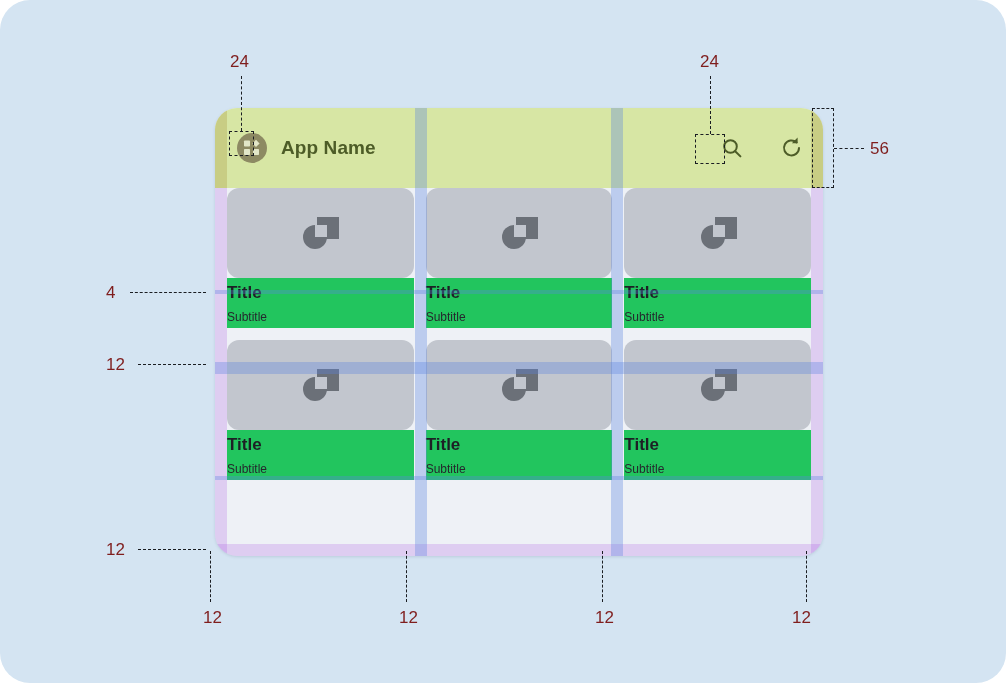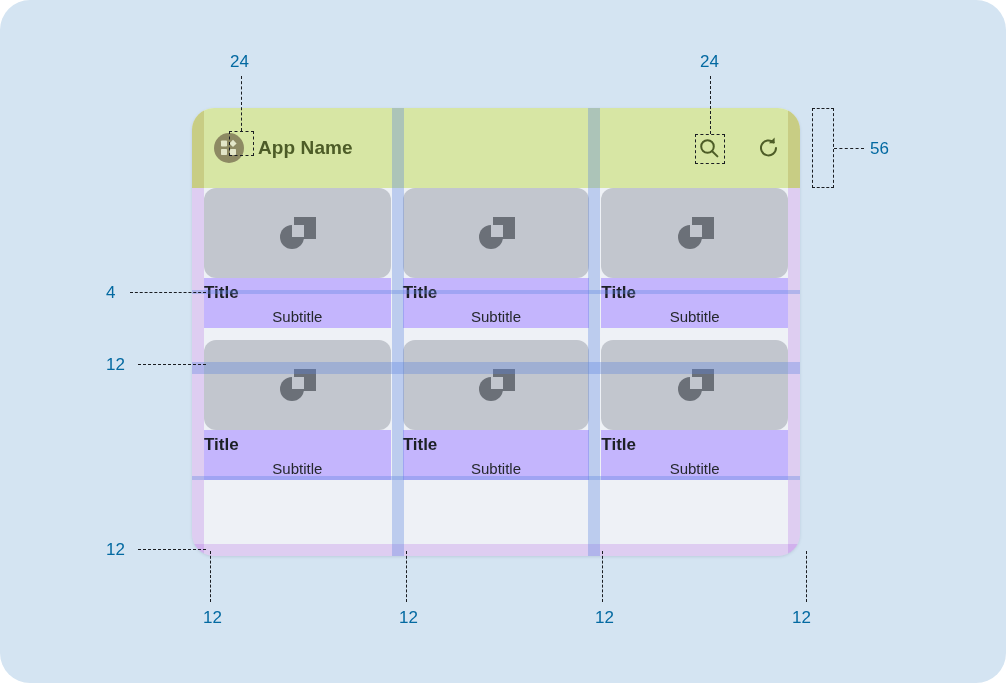--- a/index.html
+++ b/index.html
@@ -21,21 +21,21 @@
     width: 1006px;
     height: 683px;
     background: #d4e4f2;
     border-radius: 30px;
     overflow: hidden;
   }
 
   
   #frame {
     position: absolute;
-    left: 192px;
+    left: 215px;
     top: 108px;
     width: 608px;
     height: 448px;
     border-radius: 22px;
     background: #eef1f6;
     overflow: hidden;
     box-shadow: 0 1px 3px rgba(80,100,130,0.18);
   }
 
   
@@ -109,55 +109,54 @@
   .card-media {
     height: 90px;
     background: #c2c6ce;
     border-radius: 12px;
     display: flex;
     align-items: center;
     justify-content: center;
   }
   .card-text {
     padding-top: 4px;
-    background: #c4b5fd;
+    background: #22c55e;
   }
   .card-title {
     font-size: 17px;
     font-weight: bold;
     color: #1d2025;
     line-height: 22px;
   }
   .card-subtitle {
-    font-size: 15px;
+    font-size: 12px;
     font-weight: normal;
     color: #25282d;
     line-height: 22px;
     padding-top: 2px;
-    text-align: center;
   }
 
   
   .ov { position: absolute; pointer-events: none; }
   .ov-blue   { background: rgba(92,133,224,0.34); }
   .ov-purple { background: rgba(160,64,224,0.20); }
   .ov-tan    { background: rgba(150,120,20,0.22); }
 
   
   #annotations {
     position: absolute;
     left: 0; top: 0;
     width: 1006px;
     height: 683px;
     pointer-events: none;
   }
   .anno-label {
     position: absolute;
     font-size: 17px;
-    color: #0369a1;
+    color: #7f1d1d;
     font-family: "Liberation Sans", sans-serif;
     white-space: nowrap;
   }
   .dash-h {
     position: absolute;
     border-top: 1.6px dashed #1a1d22;
     height: 0;
   }
   .dash-v {
     position: absolute;

